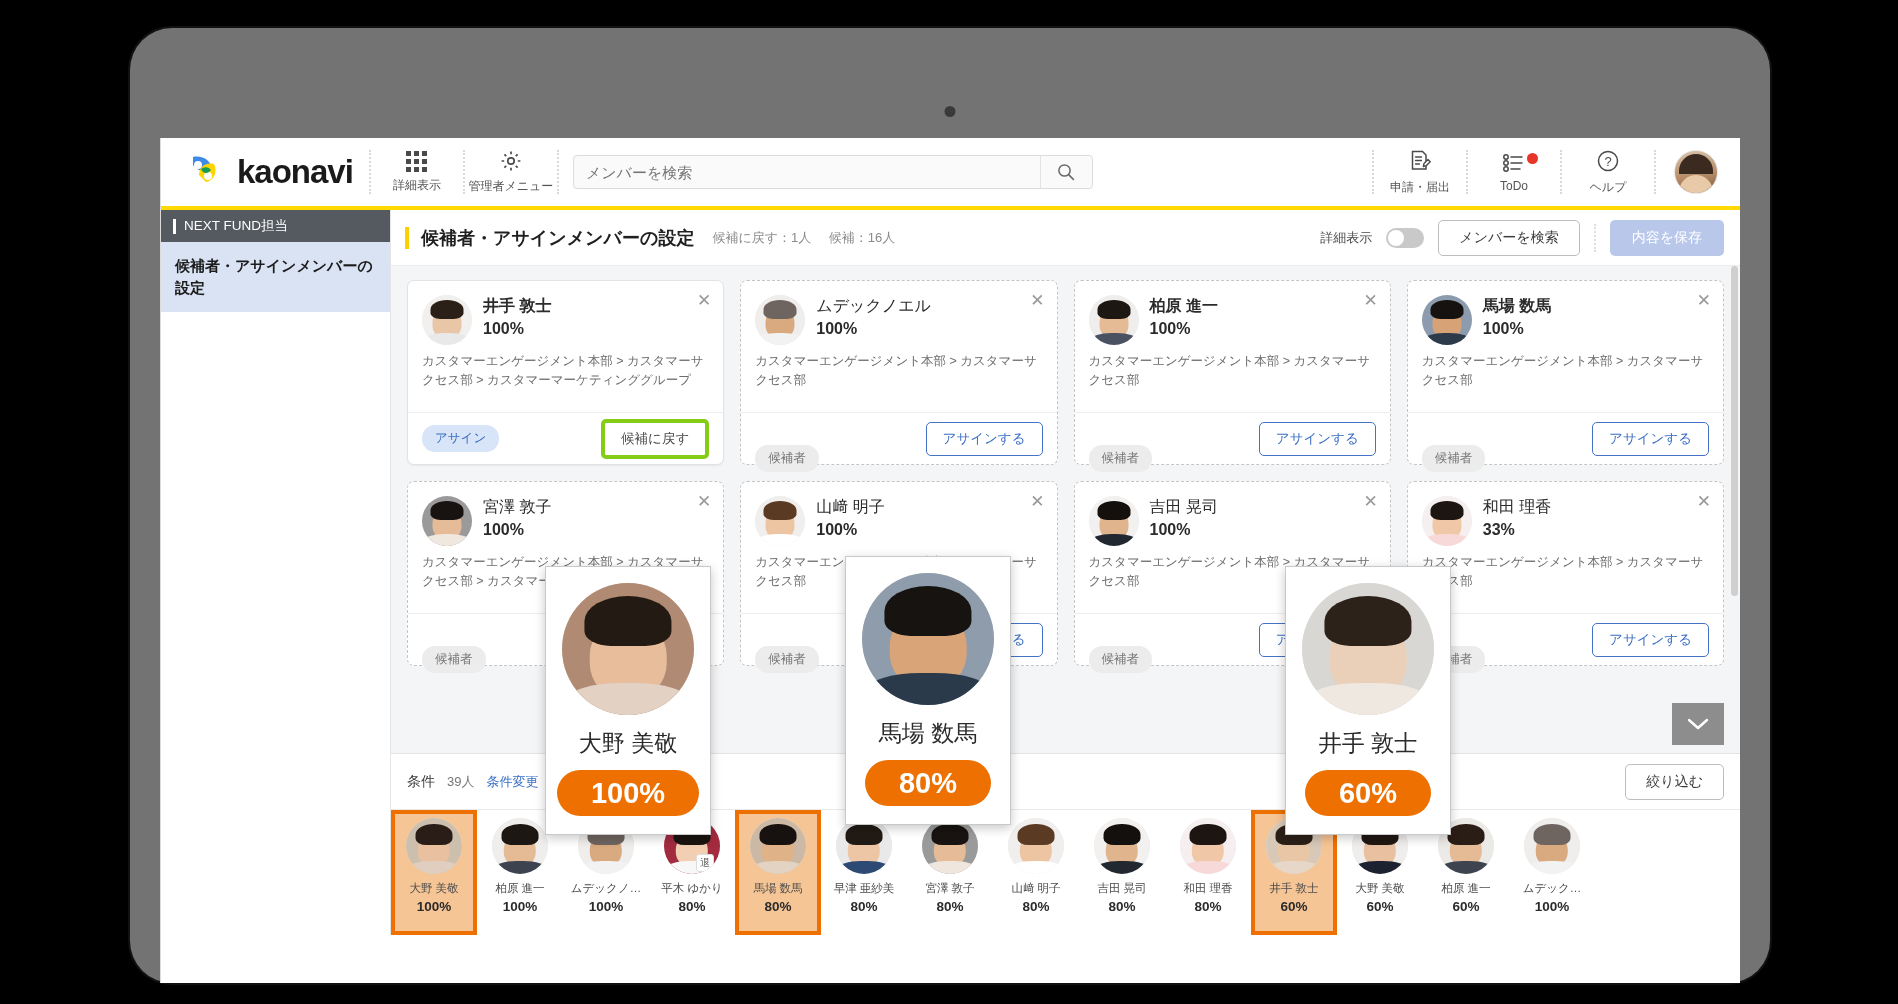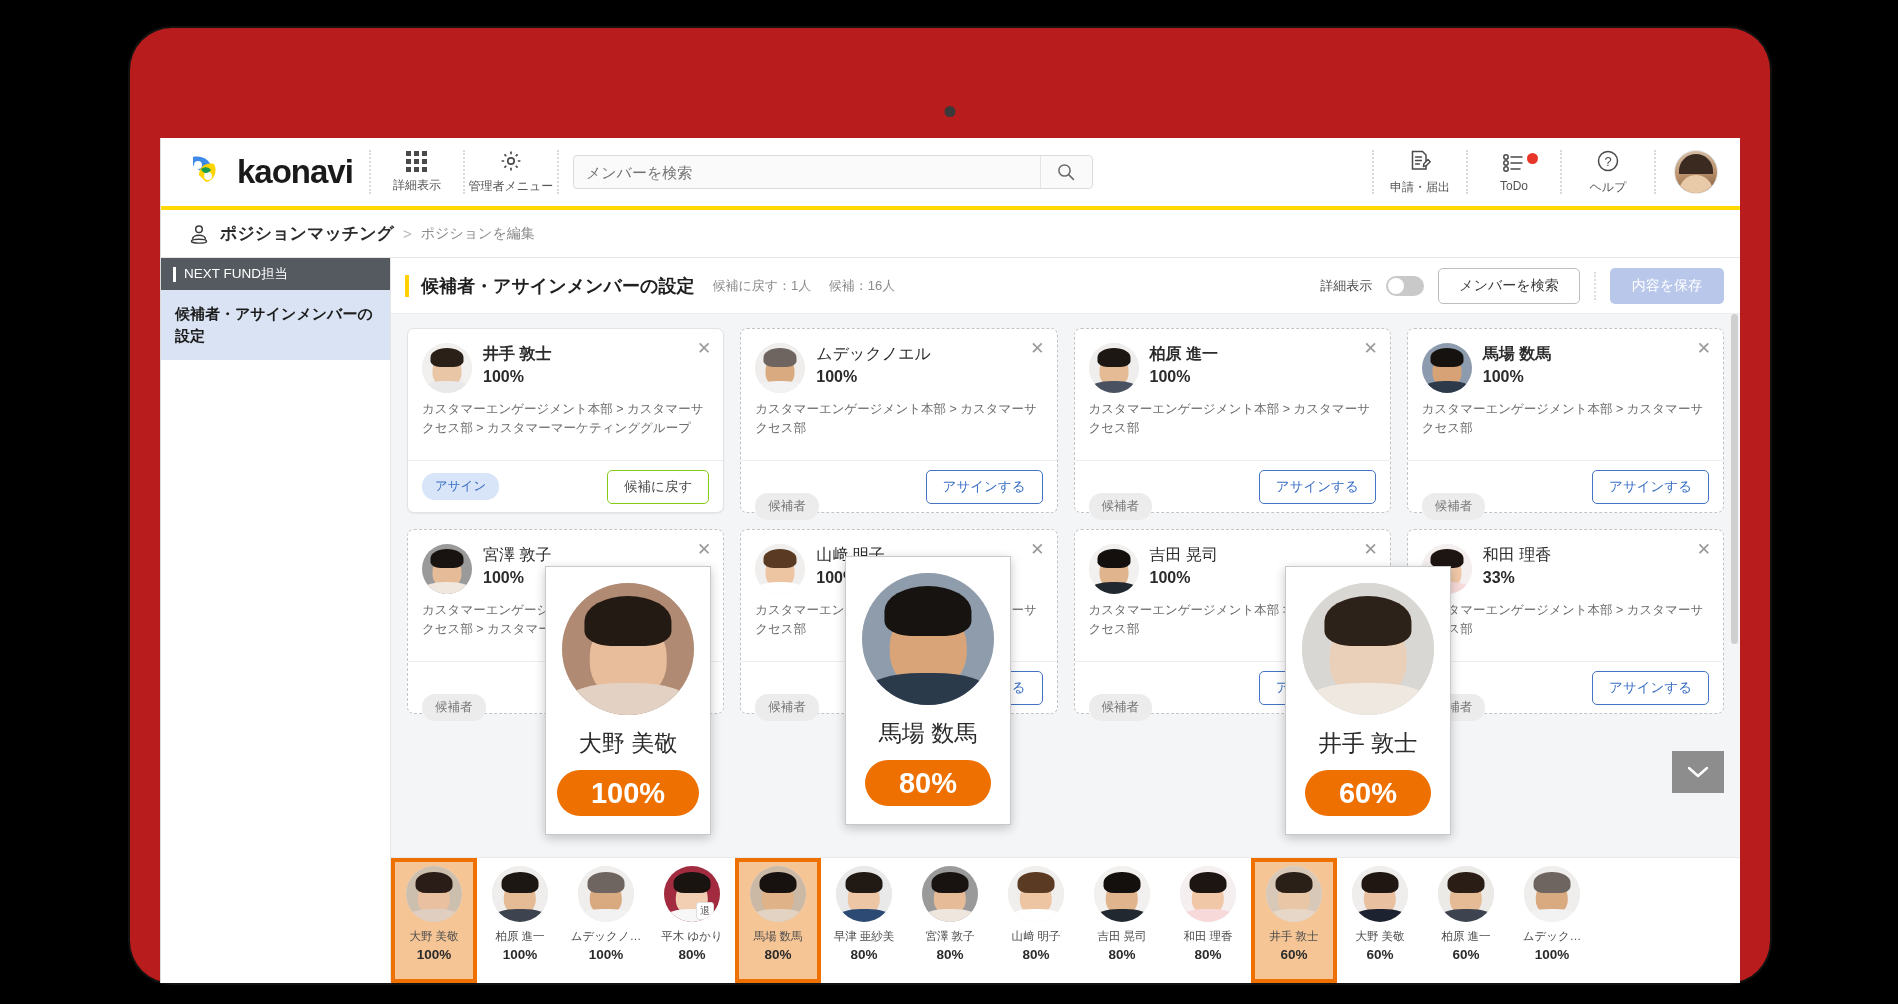--- a/index.html
+++ b/index.html
@@ -5,21 +5,21 @@
   * { box-sizing: border-box; margin: 0; padding: 0; }
   html, body {
     width: 1898px; height: 1004px;
     background: #000;
     font-family: "Liberation Sans", "DejaVu Sans", sans-serif;
     overflow: hidden;
   }
   #tablet {
     position: absolute; left: 130px; top: 28px;
     width: 1640px; height: 955px;
-    background: #b91c1c;
+    background: #737373;
     border-radius: 42px;
     box-shadow: 0 0 0 2px #111;
   }
   #camera {
     position: absolute; left: 50%; top: 78px; transform: translateX(-50%);
     width: 11px; height: 11px; border-radius: 50%;
     background: #3a3a3a;
   }
   #screen {
     position: absolute; left: 30px; top: 110px;
@@ -143,21 +143,21 @@
   }
   .chip {
     font-size: 12.5px; padding: 5px 13px; border-radius: 13px;
   }
   .chip.assigned { background: #d8e4f8; color: #3a6fc4; }
   .chip.candidate { background: #ececec; color: #767676; margin-top: 40px; }
   .foot-btn {
     font-size: 13.5px; padding: 7px 16px; border-radius: 5px; cursor: pointer;
     background: #fff; font-family: "Liberation Sans", sans-serif;
   }
-  .foot-btn.grey { border: 1px solid #84cc16; color: #4a4a4a; }
+  .foot-btn.grey { border: 4px solid #84cc16; color: #4a4a4a; }
   .foot-btn.blue { border: 1px solid #4472c4; color: #3a6fc4; }
   
   .cond-bar {
     position: absolute; left: 0; right: 0; bottom: 126px; height: 56px;
     background: #fff; border-top: 1px solid #e3e3e3;
     display: flex; align-items: center; padding: 0 16px; gap: 12px;
   }
   .cond-label { font-size: 14px; color: #3a3a3a; }
   .cond-count { font-size: 13px; color: #777; }
   .cond-link { font-size: 13px; color: #3a6fc4; cursor: pointer; }
@@ -297,30 +297,20 @@
             <circle cx="13" cy="13" r="9.5" fill="none" stroke="#4a4a4a" stroke-width="1.5"></circle>
             <text x="13" y="18" font-size="13" text-anchor="middle" fill="#4a4a4a" font-family="Liberation Sans, sans-serif">?</text>
           </svg>
           <div class="lbl">ヘルプ</div>
         </div>
         <div class="divider-dotted"></div>
         <div class="avatar-hdr"></div>
       </div>
     </div>
 
-    <div class="crumbbar">
-      <svg width="24" height="24" viewBox="0 0 24 24">
-        <circle cx="12" cy="7.2" r="3.3" fill="none" stroke="#3a3a3a" stroke-width="1.5"></circle>
-        <path d="M5.5 17.5c0-2.6 2.9-4.2 6.5-4.2s6.5 1.6 6.5 4.2" fill="none" stroke="#3a3a3a" stroke-width="1.5"></path>
-        <ellipse cx="12" cy="19.2" rx="7.6" ry="1.9" fill="none" stroke="#3a3a3a" stroke-width="1.4"></ellipse>
-      </svg>
-      <span class="crumb-main">ポジションマッチング</span>
-      <span class="crumb-sep">&gt;</span>
-      <span class="crumb-sub">ポジションを編集</span>
-    </div>
 
     <div class="body-split">
 
       <div class="sidebar">
         <div class="side-head">
           <span class="bar"></span>
           <span>NEXT FUND担当</span>
         </div>
         <div class="side-item active">
           <span>候補者・アサインメンバーの設定</span>
@@ -539,20 +529,28 @@
         </div>
 
         <div class="vscroll"></div>
 
         <div class="scroll-down">
           <svg width="26" height="16" viewBox="0 0 26 16">
             <path d="M4 4l9 8 9-8" fill="none" stroke="#ffffff" stroke-width="2.4" stroke-linecap="round" stroke-linejoin="round"></path>
           </svg>
         </div>
 
+        <div class="cond-bar">
+          <span class="cond-label">条件</span>
+          <span class="cond-count">39人</span>
+          <span class="cond-link">条件変更</span>
+          <div class="cond-right">
+            <button class="btn-outline">絞り込む</button>
+          </div>
+        </div>
 
         <div class="thumb-strip">
 
           <div class="thumb hl">
             <div class="tphoto">
               <div class="face">
                   <div class="bg" style="background:#cdbfae"></div>
                 <div class="head" style="background:#e9c0a0"></div>
                 <div class="hair" style="background:#2a1d17"></div>
                 <div class="body" style="background:#e0cfc0"></div>

